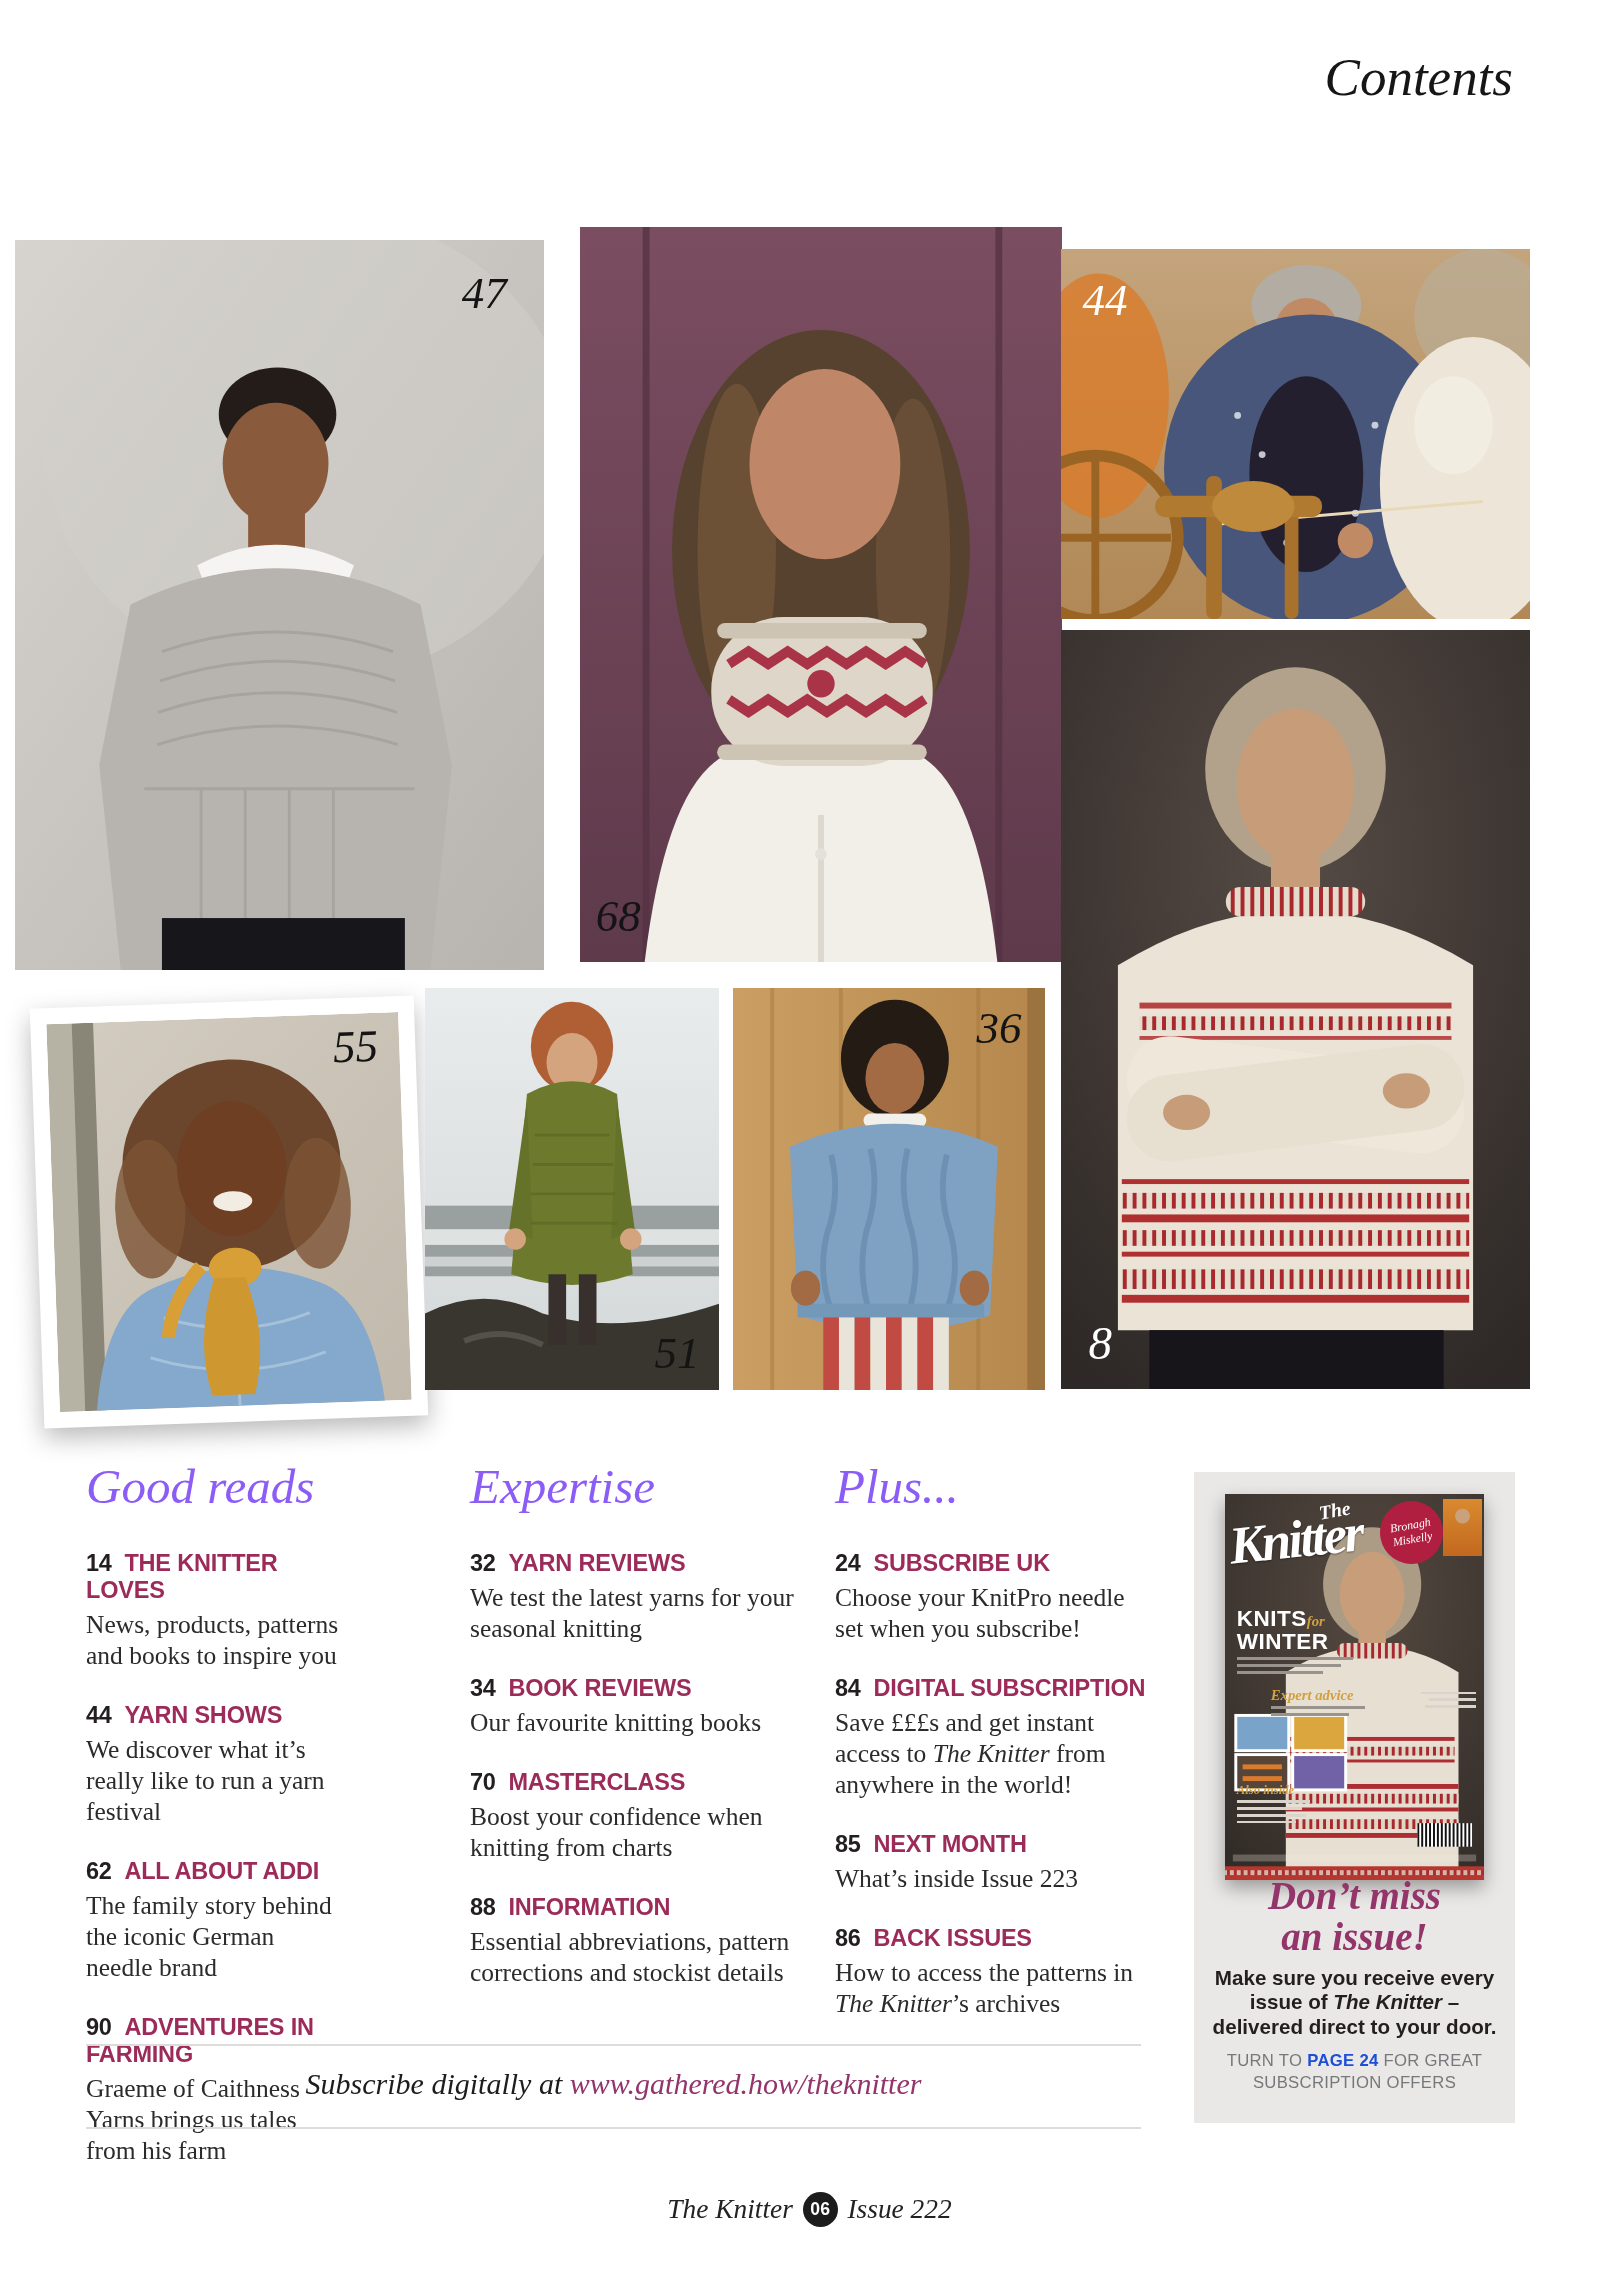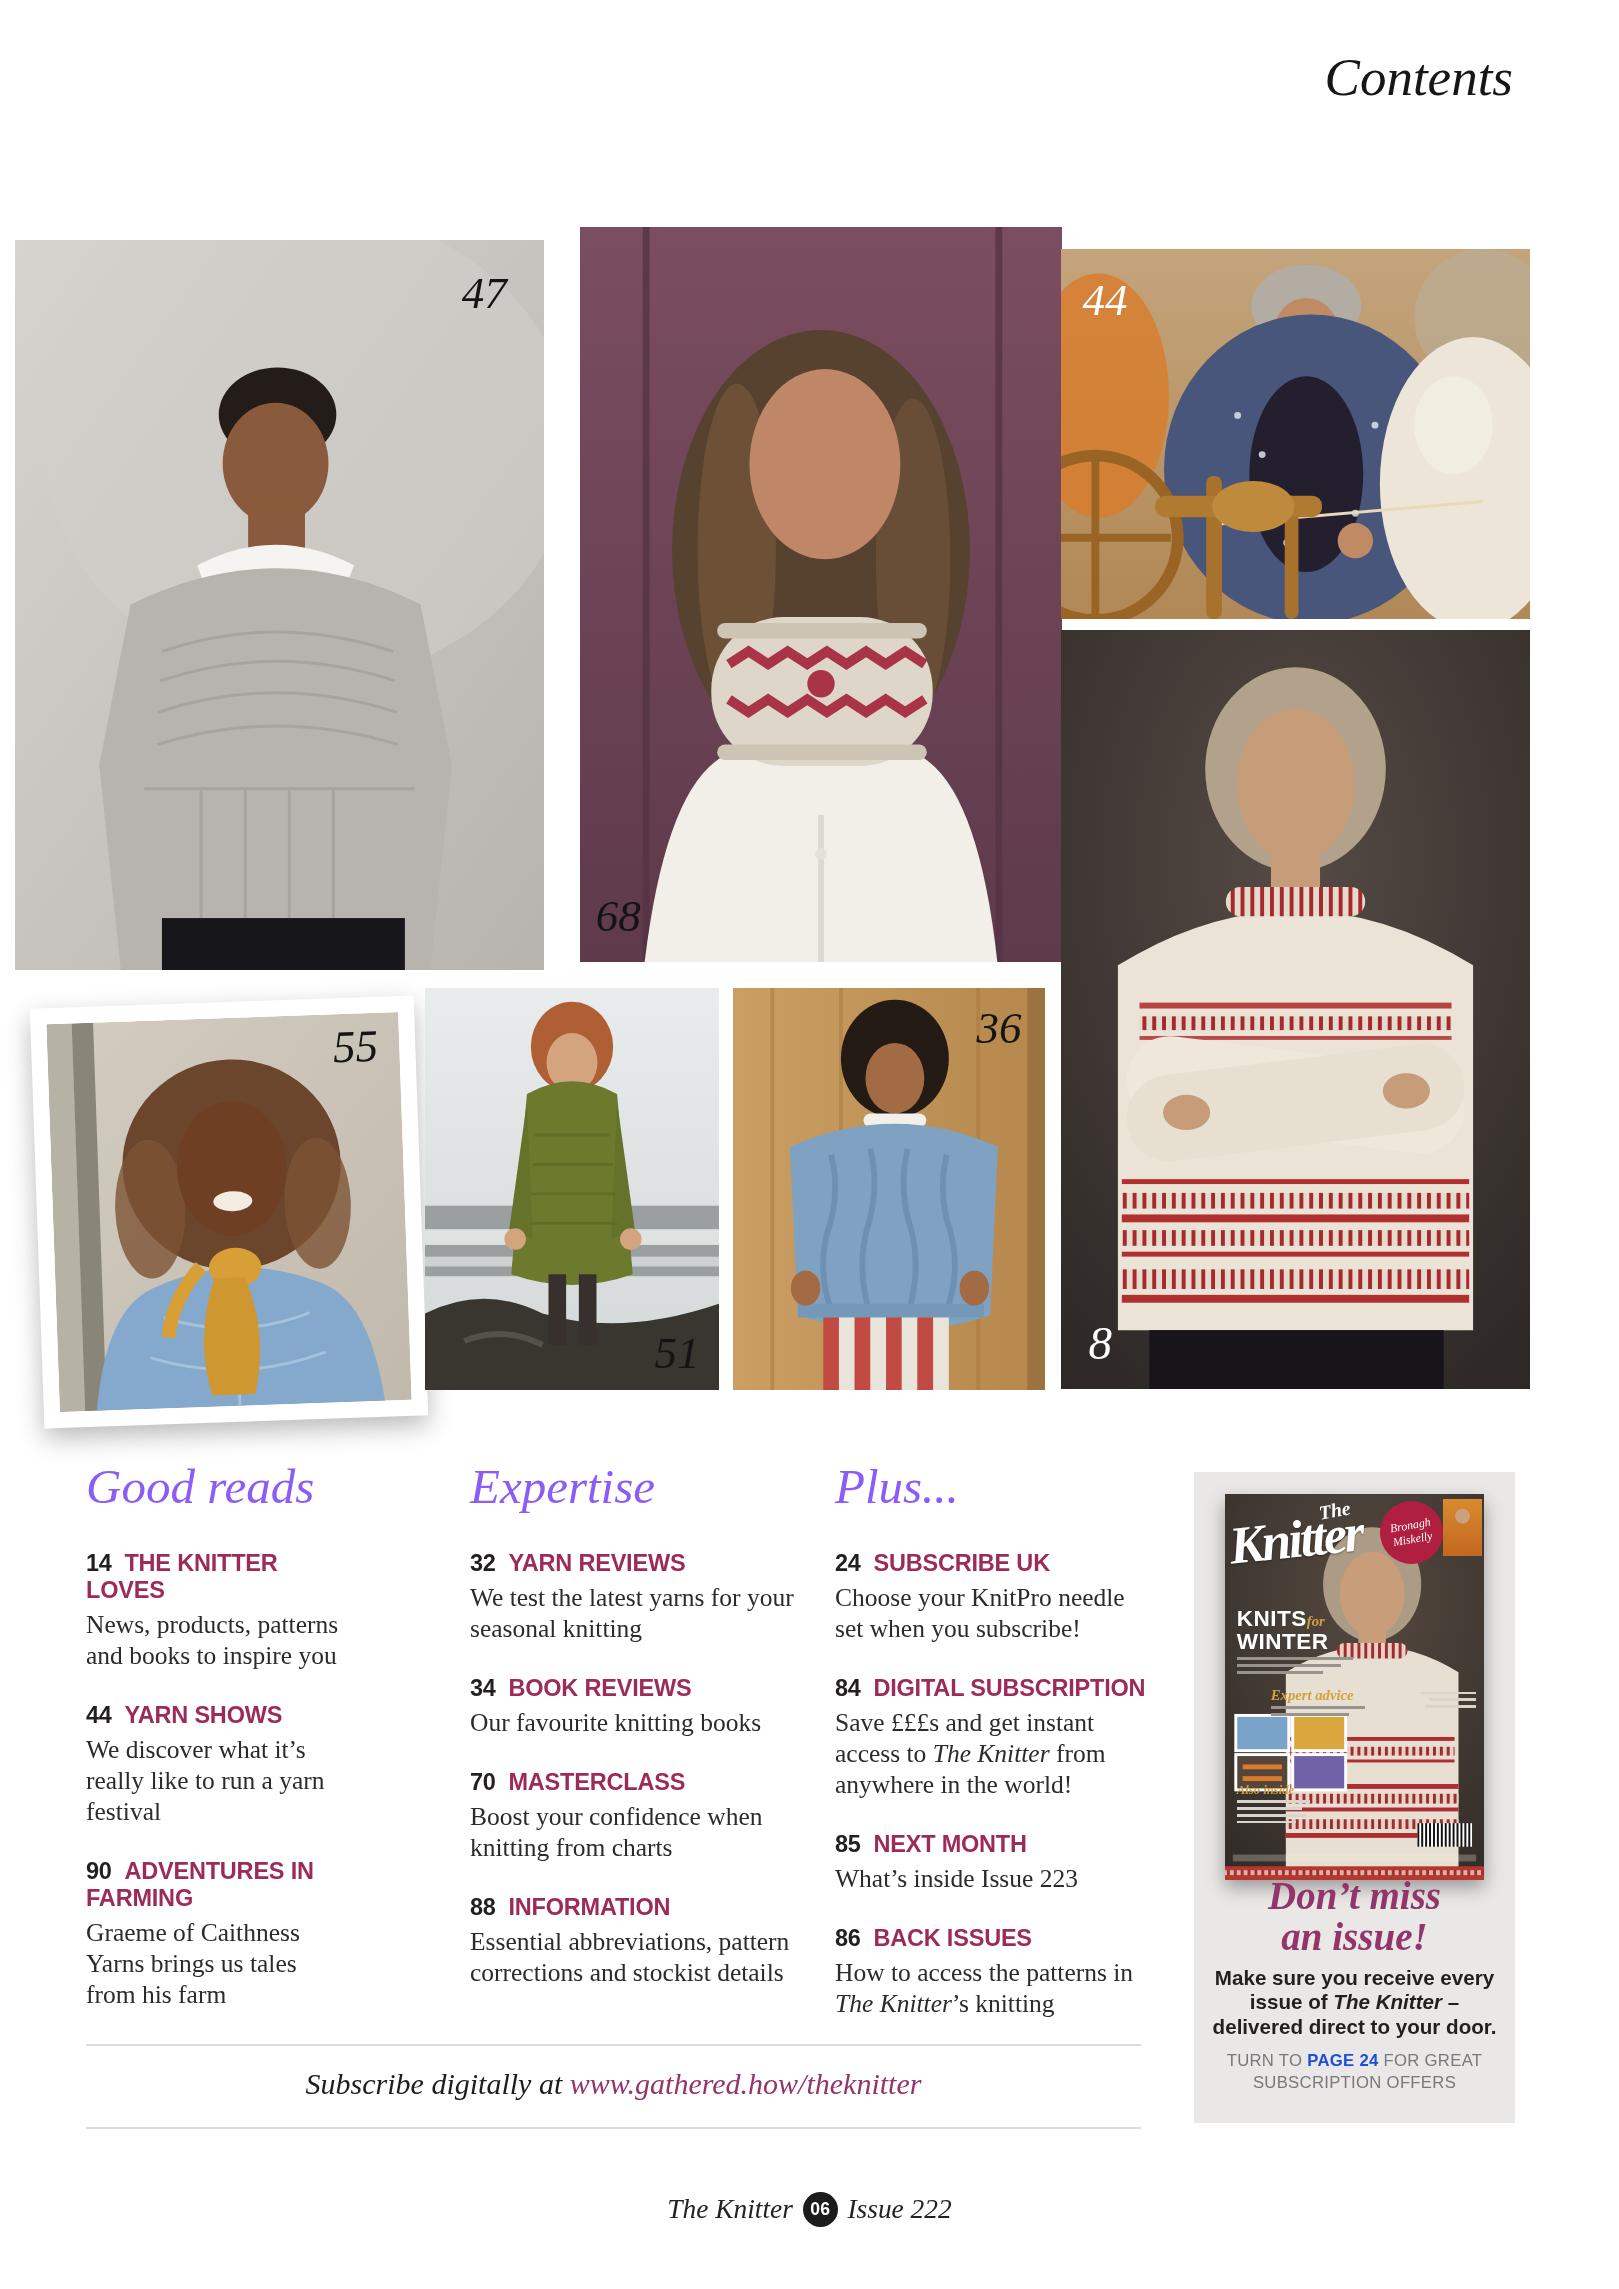--- a/index.html
+++ b/index.html
@@ -333,20 +333,24 @@
     <div>
         <div class="entry">
           <div class="entry-title"><span class="pg">14</span><span class="ttl">THE KNITTER LOVES</span></div>
           <p class="entry-desc"><span>News, products, patterns and books to inspire you</span></p>
         </div>
         <div class="entry">
           <div class="entry-title"><span class="pg">44</span><span class="ttl">YARN SHOWS</span></div>
           <p class="entry-desc"><span>We discover what it’s really like to run a yarn festival</span></p>
         </div>
         <div class="entry">
+          <div class="entry-title"><span class="pg">62</span><span class="ttl">ALL ABOUT ADDI</span></div>
+          <p class="entry-desc"><span>The family story behind the iconic German needle brand</span></p>
+        </div>
+        <div class="entry">
           <div class="entry-title"><span class="pg">90</span><span class="ttl">ADVENTURES IN FARMING</span></div>
           <p class="entry-desc"><span>Graeme of Caithness Yarns brings us tales from his farm</span></p>
         </div>
       </div>
   </div>
   <div class="col col-2">
     <h2 class="sec-heading">Expertise</h2>
     <div>
         <div class="entry">
           <div class="entry-title"><span class="pg">32</span><span class="ttl">YARN REVIEWS</span></div>
@@ -376,21 +380,21 @@
         <div class="entry">
           <div class="entry-title"><span class="pg">84</span><span class="ttl">DIGITAL SUBSCRIPTION</span></div>
           <p class="entry-desc"><span>Save £££s and get instant access to </span><span class="it">The Knitter</span><span> from anywhere in the world!</span></p>
         </div>
         <div class="entry">
           <div class="entry-title"><span class="pg">85</span><span class="ttl">NEXT MONTH</span></div>
           <p class="entry-desc"><span>What’s inside Issue 223</span></p>
         </div>
         <div class="entry">
           <div class="entry-title"><span class="pg">86</span><span class="ttl">BACK ISSUES</span></div>
-          <p class="entry-desc"><span>How to access the patterns in </span><span class="it">The Knitter</span><span>’s knitting</span></p>
+          <p class="entry-desc"><span>How to access the patterns in </span><span class="it">The Knitter</span><span>’s archives</span></p>
         </div>
       </div>
   </div>
 
   <div class="rule rule-top"></div>
   <div class="subscribe"><span>Subscribe digitally at </span><a class="url" href="#">www.gathered.how/theknitter</a></div>
   <div class="rule rule-bottom"></div>
 
   <div class="sidebar">
     <div class="cover">

